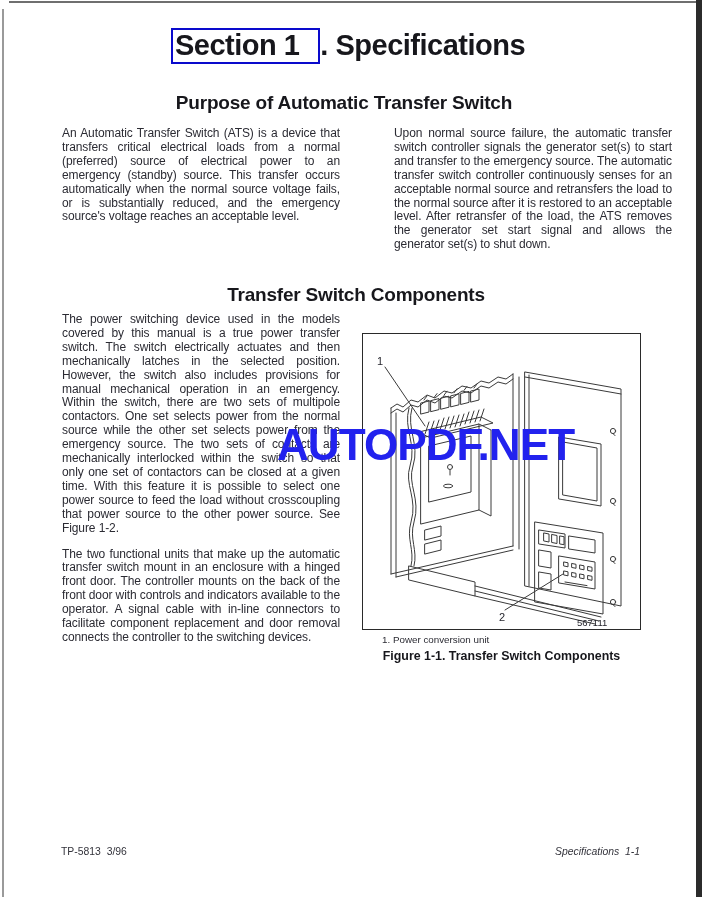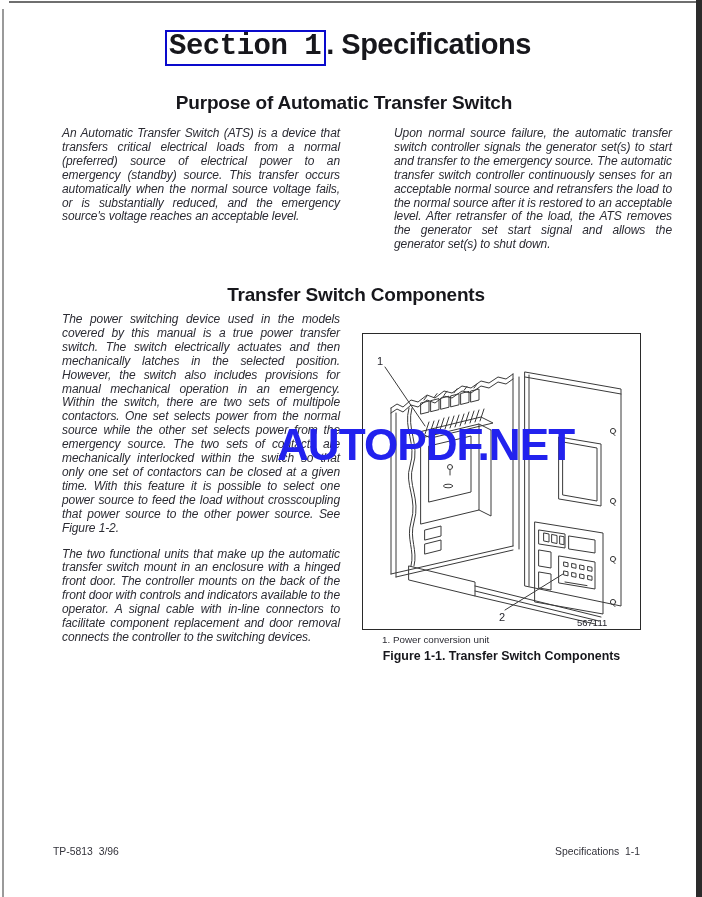--- a/index.html
+++ b/index.html
@@ -11,35 +11,35 @@
   
   .edge-right{position:absolute;right:0;top:0;width:6px;height:897px;background:#2b2b2b;}
   .edge-top{position:absolute;left:9px;top:1px;width:687px;height:2px;background:#6f6f6f;}
   .edge-left{position:absolute;left:2px;top:9px;width:2px;height:888px;background:#9a9a9a;}
 
   .page-title{
     position:absolute;top:28px;left:0;width:696px;text-align:center;
     font-size:29px;font-weight:bold;color:#17171c;letter-spacing:-0.5px;
   }
   .page-title .linkbox{
-    border:2px solid #0a0acc;padding:0 3px 2px 2px;display:inline-block;line-height:1.05;font-family:Liberation Mono, monospace;
+    border:2px solid #0a0acc;padding:0 19px 2px 2px;display:inline-block;line-height:1.05;
   }
   .h2{
     position:absolute;left:0;width:688px;text-align:center;
     font-size:19px;font-weight:bold;color:#17171c;letter-spacing:-0.2px;
   }
   .h2.purpose{top:92px;}
   .h2.components{top:284px;margin-left:12px;}
 
   .body-col{
     position:absolute;width:278px;
     font-size:12px;line-height:13.9px;letter-spacing:-0.1px;
     text-align:justify;color:#2b2b33;
   }
-  .body-col p{margin:0 0 12px 0;font-style:italic;}
+  .body-col p{margin:0 0 12px 0;}
   .col-left{left:62px;}
   .col-right{left:362px;margin-left:32px;}
   .intro-row{top:127px;}
   .comp-row{top:313px;}
 
   .figure-block{position:absolute;left:362px;top:333px;width:279px;}
   .figure-frame{
     width:277px;height:295px;border:1px solid #2a2a2a;background:#fff;box-sizing:content-box;
   }
   .figure-callouts{margin:4px 0 0 20px;font-size:9.8px;line-height:11.4px;color:#2b2b33;text-align:left;}
@@ -48,22 +48,22 @@
   }
   .watermark{
     position:absolute;left:277px;top:419px;z-index:6;
     font-size:45px;font-weight:bold;letter-spacing:-1px;
     transform:scaleX(0.98);transform-origin:left top;
     pointer-events:none;
   }
   .footer-text{
     position:absolute;top:846px;font-size:10.4px;color:#33333b;white-space:pre;
   }
-  .footer-left{left:53px;}
-  .footer-right{right:62px;}
+  .footer-left{left:61px;}
+  .footer-right{right:62px;font-style:italic;}
 </style>
 </head>
 <body>
 
 <div class="edge-top"></div>
 <div class="edge-left"></div>
 <div class="edge-right"></div>
 
 <div class="page-title"><span class="linkbox" style="border-color: rgb(10, 10, 204);">Section 1</span><span>. Specifications</span></div>
 

